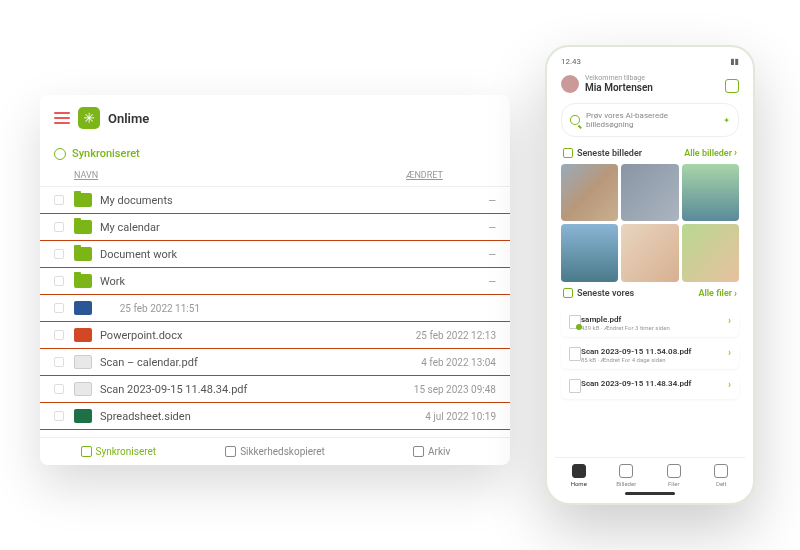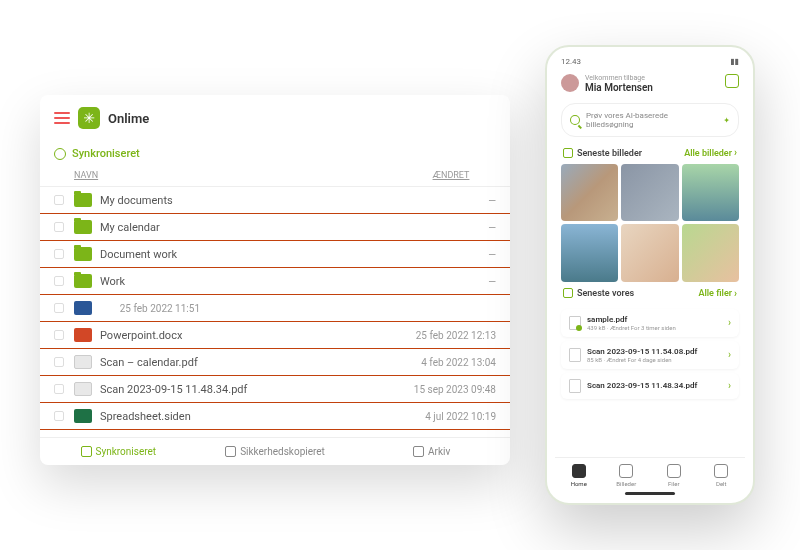--- a/index.html
+++ b/index.html
@@ -7,41 +7,41 @@
 .desktop{position:absolute;left:40px;top:95px;width:470px;height:370px;background:#fff;border-radius:8px;box-shadow:0 20px 50px rgba(0,0,0,0.15);display:flex;flex-direction:column}
 .d-header{display:flex;align-items:center;gap:8px;padding:12px 14px}
 .menu-icon{width:16px;height:12px;display:flex;flex-direction:column;justify-content:space-between}
 .menu-icon span{height:2px;background:#e55;border-radius:1px}
 .logo{width:22px;height:22px;background:#7cb518;border-radius:5px;display:flex;align-items:center;justify-content:center;color:#fff;font-size:14px}
 .brand{font-weight:600;font-size:13px;color:#333}
 .d-sync{display:flex;align-items:center;gap:6px;padding:6px 14px;color:#7cb518;font-size:11px;font-weight:500}
 .sync-icon{width:12px;height:12px;border:1.5px solid #7cb518;border-radius:50%;position:relative}
 .d-columns{display:flex;padding:4px 14px 6px 34px;font-size:9px;color:#999;text-transform:uppercase;border-bottom:1px solid #eee}
 .col-name{flex:1;text-decoration:underline}
-.col-mod{width:90px;text-align:center;text-decoration:underline}
+.col-mod{width:90px;text-align:left;text-decoration:underline}
 .d-list{flex:1;overflow:hidden}
 .row{display:flex;align-items:center;padding:6px 14px;border-bottom:1px solid #c2410c;font-size:11px;color:#555}
 .row-check{width:10px;height:10px;border:1px solid #ddd;border-radius:2px;margin-right:10px}
 .row-icon{width:18px;height:14px;margin-right:8px;border-radius:2px;display:flex;align-items:center;justify-content:center;font-size:8px;color:#fff}
 .folder{background:#7cb518;position:relative}
 .folder::before{content:"";position:absolute;top:-2px;left:0;width:7px;height:3px;background:#7cb518;border-radius:1px 1px 0 0}
 .docx{background:#2b5797}
 .pptx{background:#d24726}
 .pdf{background:#e8e8e8;color:#666;border:1px solid #ccc}
 .xlsx{background:#1e7145}
 .row-name{flex:1}
 .row-mod{width:100px;text-align:right;color:#999;font-size:10px}
 .d-tabs{display:flex;border-top:1px solid #eee;padding:8px 0}
 .d-tab{flex:1;text-align:center;font-size:10px;color:#888;display:flex;align-items:center;justify-content:center;gap:4px}
 .d-tab.active{color:#7cb518}
 .tab-icon{width:11px;height:11px;border:1px solid currentColor;border-radius:2px}
 
 .phone{position:absolute;right:45px;top:45px;width:210px;height:460px;background:#fff;border-radius:24px;box-shadow:0 25px 60px rgba(0,0,0,0.2);border:2px solid #e0e8d8;padding:8px;display:flex;flex-direction:column;overflow:hidden}
 .p-status{display:flex;justify-content:space-between;align-items:center;font-size:8px;color:#666;padding:2px 6px}
-.p-greeting{display:flex;align-items:flex-start;gap:6px;padding:6px 6px}
+.p-greeting{display:flex;align-items:flex-end;gap:6px;padding:6px 6px}
 .avatar{width:18px;height:18px;border-radius:50%;background:#c99}
 .greet-text{flex:1}
 .greet-small{font-size:7px;color:#999}
 .greet-name{font-size:10px;font-weight:600;color:#333}
 .gear{width:14px;height:14px;border:1.5px solid #7cb518;border-radius:3px}
 .p-search{margin:4px 6px;padding:7px 8px;border-radius:14px;background:#fff;border:1px solid #eee;display:flex;align-items:center;gap:6px;font-size:8px;color:#888}
 .search-icon{width:10px;height:10px;border:1.5px solid #7cb518;border-radius:50%;position:relative}
 .search-icon::after{content:"";position:absolute;bottom:-3px;right:-3px;width:4px;height:1.5px;background:#7cb518;transform:rotate(45deg)}
 .sparkle{color:#7cb518}
 .p-section{display:flex;justify-content:space-between;align-items:center;padding:6px 8px;font-size:9px}
@@ -51,21 +51,21 @@
 .chev{font-size:10px}
 .p-grid{display:grid;grid-template-columns:repeat(3,1fr);gap:3px;padding:0 6px}
 .thumb{aspect-ratio:1;border-radius:4px}
 .t1{background:linear-gradient(135deg,#9ab 0%,#b8987a 50%,#c8b090 100%)}
 .t2{background:linear-gradient(135deg,#8a95a5 0%,#aab5c0 100%)}
 .t3{background:linear-gradient(180deg,#a8d5a8 0%,#5a8a9a 100%)}
 .t4{background:linear-gradient(180deg,#8ab5d5 0%,#4a7a8a 100%)}
 .t5{background:linear-gradient(135deg,#e8d5c0 0%,#d8b090 100%)}
 .t6{background:linear-gradient(135deg,#b8d890 0%,#e8c0a0 100%)}
 .p-files{padding:4px 6px;flex:1;overflow:hidden}
-.p-file{background:#fff;border-radius:6px;padding:6px 8px;margin-bottom:4px;display:flex;align-items:center;gap:6px;box-shadow:0 1px 3px rgba(0,0,0,0.05)}
+.p-file{background:#fff;border-radius:6px;padding:6px 8px;margin-bottom:4px;display:flex;align-items:flex-start;box-shadow:0 1px 3px rgba(0,0,0,0.05)}
 .file-icon{width:12px;height:14px;border:1px solid #ccc;border-radius:1px;position:relative}
 .file-icon.ok::after{content:"";position:absolute;bottom:-2px;right:-2px;width:6px;height:6px;background:#7cb518;border-radius:50%}
 .file-text{flex:1}
 .file-name{font-size:8px;font-weight:600;color:#333}
 .file-meta{font-size:6px;color:#999}
 .file-chev{color:#7cb518;font-size:10px}
 .p-nav{display:flex;border-top:1px solid #eee;padding:6px 0 2px}
 .nav-item{flex:1;text-align:center;font-size:6px;color:#888}
 .nav-item.active{color:#333}
 .nav-icon{width:14px;height:14px;margin:0 auto 2px;border:1px solid currentColor;border-radius:3px}

